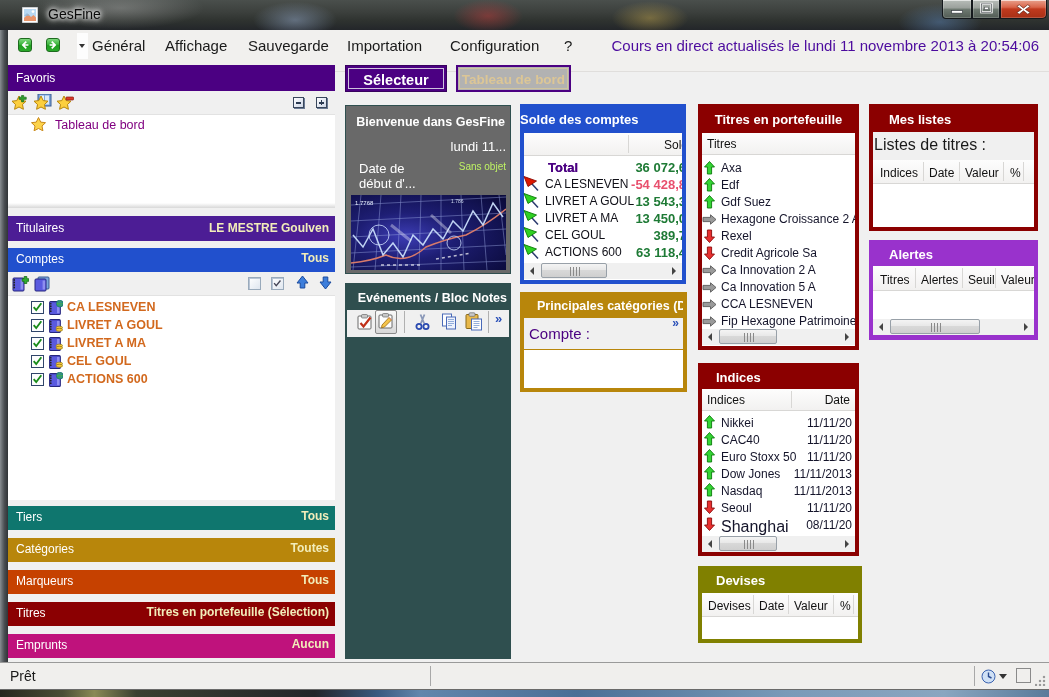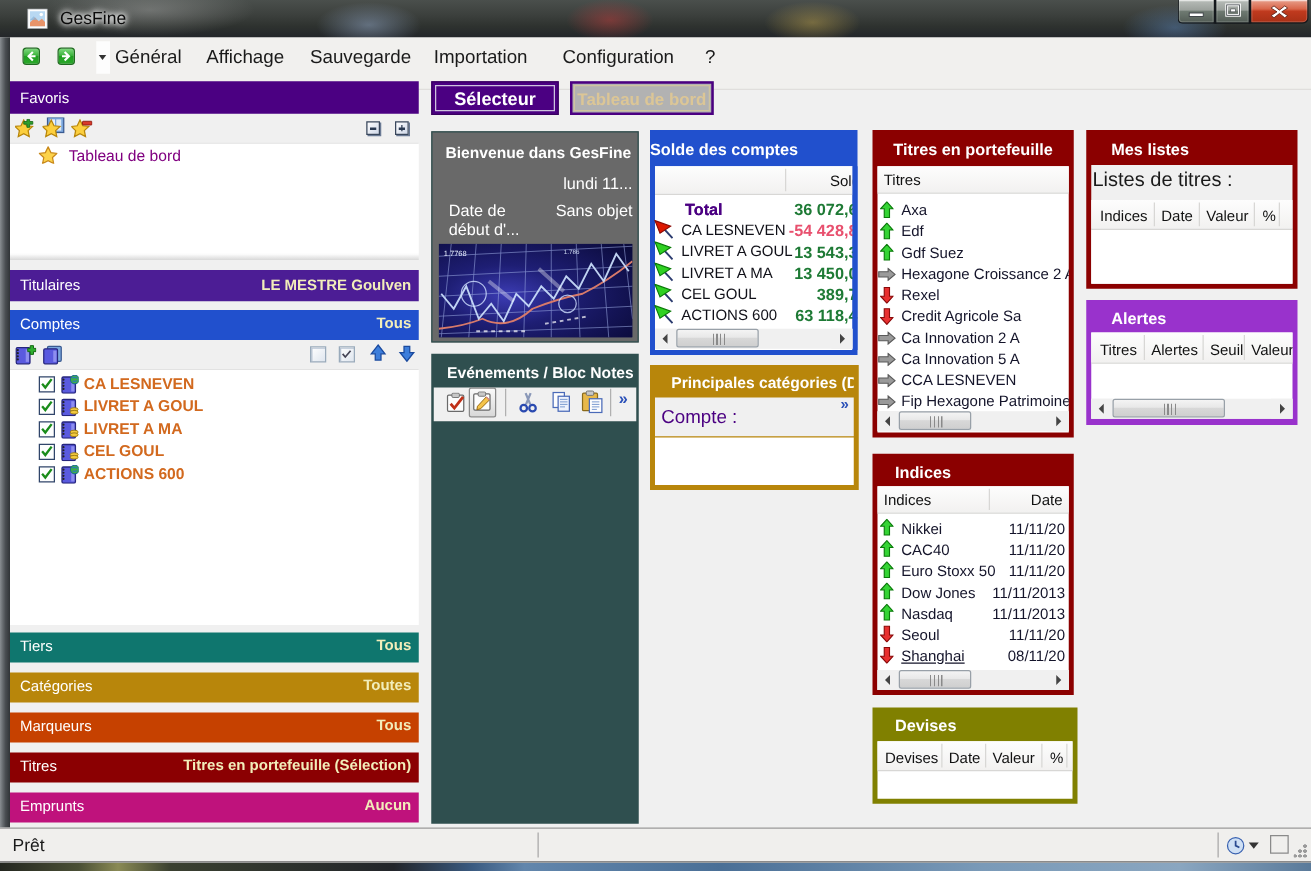--- a/index.html
+++ b/index.html
@@ -98,20 +98,21 @@
         <path d="M5.5 3 L9.5 7 L5.5 11 M3 7 L9.5 7" stroke="#fff" stroke-width="2" fill="none"></path>
       </svg>
     </div>
   <div id="navdrop"></div>
   <div class="menuitem" style="left:84px">Général</div>
   <div class="menuitem" style="left:157px">Affichage</div>
   <div class="menuitem" style="left:240px">Sauvegarde</div>
   <div class="menuitem" style="left:339px">Importation</div>
   <div class="menuitem" style="left:442px">Configuration</div>
   <div class="menuitem" style="left:556px">?</div>
+  <div id="livetext">Cours en direct actualisés le lundi 11 novembre 2013 à 20:54:06</div>
 </div>
 
 <div class="abs" style="left:345px;top:65px;width:102px;height:27px;background:#4b0082;border:1px solid #38005e;">
   <div style="position:absolute;left:2px;top:2px;right:2px;bottom:2px;border:1px solid #cdc3dd;"></div>
   <div style="position:absolute;width:100%;top:6px;text-align:center;color:#fff;font-weight:bold;font-size:14.5px;">Sélecteur</div>
 </div>
 <div class="abs" style="left:456px;top:65px;width:115px;height:27px;background:#b2b2b2;border:2px solid #4b0082;">
   <div style="position:absolute;left:1px;top:1px;right:1px;bottom:1px;border:1px solid #cfc49e;"></div>
   <div style="position:absolute;width:100%;top:5px;text-align:center;color:#dcc696;font-weight:bold;font-size:13.5px;">Tableau de bord</div>
 </div>
@@ -305,21 +306,21 @@
     radial-gradient(circle 1.5px at 5px 6px,#9a9a9a 1.4px,transparent 1.6px),
     radial-gradient(circle 1.5px at 9px 10px,#9a9a9a 1.4px,transparent 1.6px),
     radial-gradient(circle 1.5px at 5px 10px,#9a9a9a 1.4px,transparent 1.6px),
     radial-gradient(circle 1.5px at 1px 10px,#9a9a9a 1.4px,transparent 1.6px);"></div>
 </div>
 
 <div class="abs" style="left:345px;top:105px;width:166px;height:169px;background:#696969;border:1px solid #2f4f4f;">
   <div style="position:absolute;right:5px;top:9px;font-size:12.5px;font-weight:bold;color:#fff;white-space:nowrap;">Bienvenue dans GesFine</div>
   <div style="position:absolute;right:4px;top:33px;font-size:13px;color:#fff;">lundi 11...</div>
   <div style="position:absolute;left:13px;top:55px;font-size:13px;color:#fff;line-height:15px;">Date de<br>début d'...</div>
-  <div style="position:absolute;right:4px;top:55px;font-size:13px;color:#ffffff;">Sans objet</div>
+  <div style="position:absolute;right:4px;top:55px;font-size:10px;color:#bef264;">Sans objet</div>
   <svg style="position:absolute;left:5px;top:89px" width="155" height="75" viewBox="0 0 155 75">
     <rect width="155" height="75" fill="#10104e"></rect>
     <rect width="155" height="75" fill="url(#gbg)"></rect>
     <defs>
       <radialGradient id="gbg" cx="35%" cy="55%" r="80%">
           <stop offset="0%" stop-color="#3c3cb4"></stop>
           <stop offset="40%" stop-color="#1e1e74"></stop>
           <stop offset="100%" stop-color="#0b0b3c"></stop>
         </radialGradient>
     </defs>
@@ -607,14 +608,14 @@
 <div class="abs" style="left:721px;top:484px;font-size:12px;color:#14142a;white-space:nowrap;">Nasdaq</div>
 <div class="abs" style="left:700px;top:484px;width:152px;text-align:right;font-size:12px;color:#14142a;">11/11/2013</div>
 <svg class="abs" style="left:704px;top:500px" width="11" height="14" viewBox="0 0 11 14">
     <path d="M5.5 13.5 L10.5 8 L7.6 8 L7.6 1 L3.4 1 L3.4 8 L0.5 8 Z" fill="#e83030" stroke="#8a0a0a" stroke-width="0.9"></path>
   </svg>
 <div class="abs" style="left:721px;top:501px;font-size:12px;color:#14142a;white-space:nowrap;">Seoul</div>
 <div class="abs" style="left:700px;top:501px;width:152px;text-align:right;font-size:12px;color:#14142a;">11/11/20</div>
 <svg class="abs" style="left:704px;top:517px" width="11" height="14" viewBox="0 0 11 14">
     <path d="M5.5 13.5 L10.5 8 L7.6 8 L7.6 1 L3.4 1 L3.4 8 L0.5 8 Z" fill="#e83030" stroke="#8a0a0a" stroke-width="0.9"></path>
   </svg>
-<div class="abs" style="left:721px;top:518px;font-size:12px;color:#14142a;white-space:nowrap;text-decoration:underline;">Shanghai</div>
+<div class="abs" style="left:721px;top:518px;font-size:16px;color:#14142a;white-space:nowrap;">Shanghai</div>
 <div class="abs" style="left:700px;top:518px;width:152px;text-align:right;font-size:12px;color:#14142a;">08/11/20</div>
 
 </body></html>

